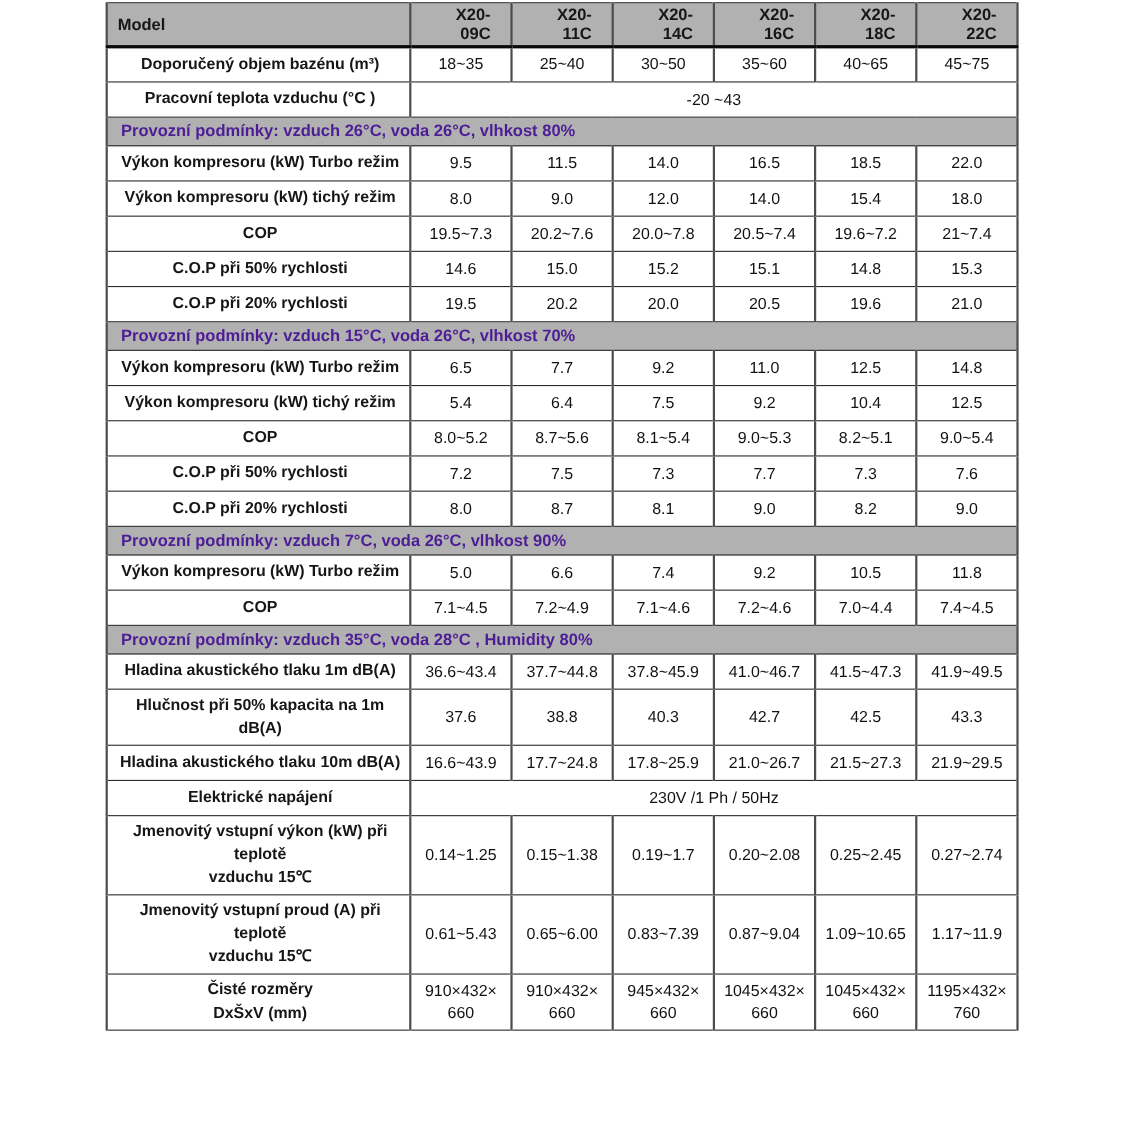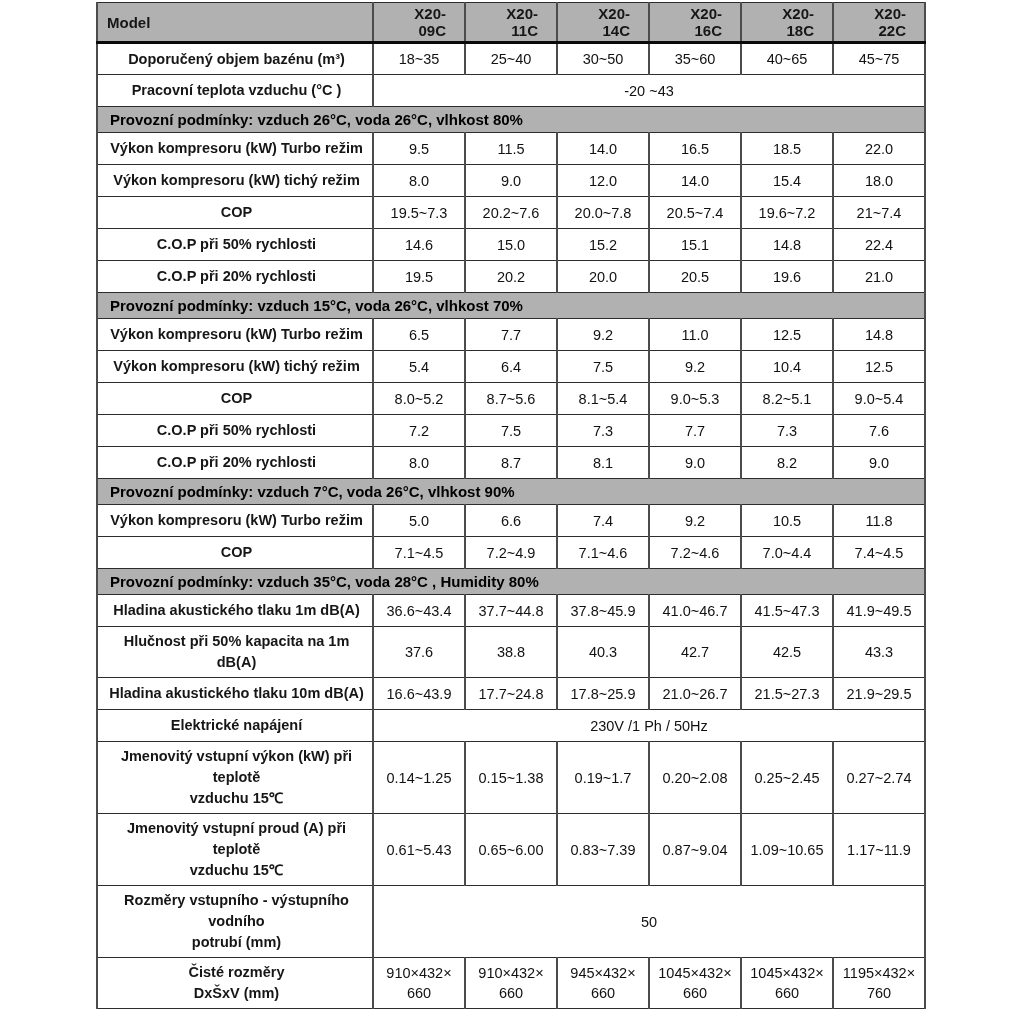--- a/index.html
+++ b/index.html
@@ -75,21 +75,21 @@
     white-space: pre-line;
     color: #111;
   }
   tr.section-row { height: 26px; }
   td.section-cell {
     background: #b1b1b1;
     font-weight: 700;
     font-size: 15px;
     text-align: left;
     padding: 2px 6px 2px 12px;
-    color: #000000;
+    color: #4c1d95;
     border-left: 1px solid #2c2c2c;
     border-right: 1px solid #2c2c2c;
   }
 </style>
 </head>
 <body>
 
 <div class="page">
   <table class="spec">
     <colgroup>
@@ -156,21 +156,21 @@
           <td class="value-cell">19.6~7.2</td>
           <td class="value-cell">21~7.4</td>
         </tr>
         <tr class="data-row">
           <td class="label-cell">C.O.P při 50% rychlosti</td>
           <td class="value-cell">14.6</td>
           <td class="value-cell">15.0</td>
           <td class="value-cell">15.2</td>
           <td class="value-cell">15.1</td>
           <td class="value-cell">14.8</td>
-          <td class="value-cell">22.4</td>
+          <td class="value-cell">15.3</td>
         </tr>
         <tr class="data-row">
           <td class="label-cell">C.O.P při 20% rychlosti</td>
           <td class="value-cell">19.5</td>
           <td class="value-cell">20.2</td>
           <td class="value-cell">20.0</td>
           <td class="value-cell">20.5</td>
           <td class="value-cell">19.6</td>
           <td class="value-cell">21.0</td>
         </tr>
@@ -291,25 +291,20 @@
           <td class="label-cell">Jmenovitý vstupní proud (A) při teplotě
 vzduchu 15℃</td>
           <td class="value-cell">0.61~5.43</td>
           <td class="value-cell">0.65~6.00</td>
           <td class="value-cell">0.83~7.39</td>
           <td class="value-cell">0.87~9.04</td>
           <td class="value-cell">1.09~10.65</td>
           <td class="value-cell">1.17~11.9</td>
         </tr>
         <tr class="data-row">
-          <td class="label-cell">Rozměry vstupního - výstupního vodního
-potrubí (mm)</td>
-          <td colspan="6" class="value-cell">50</td>
-        </tr>
-        <tr class="data-row">
           <td class="label-cell">Čisté rozměry
 DxŠxV (mm)</td>
           <td class="value-cell">910×432×
 660</td>
           <td class="value-cell">910×432×
 660</td>
           <td class="value-cell">945×432×
 660</td>
           <td class="value-cell">1045×432×
 660</td>

